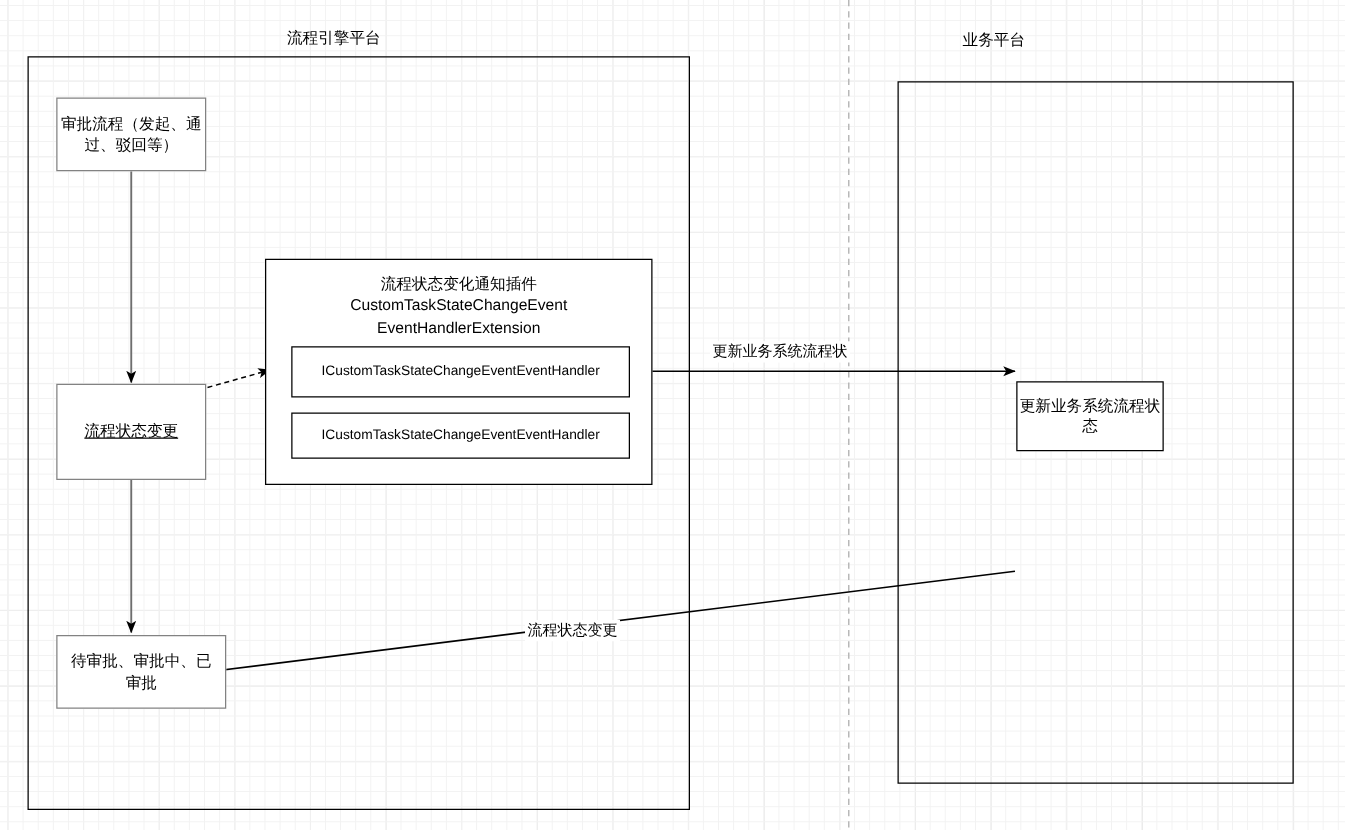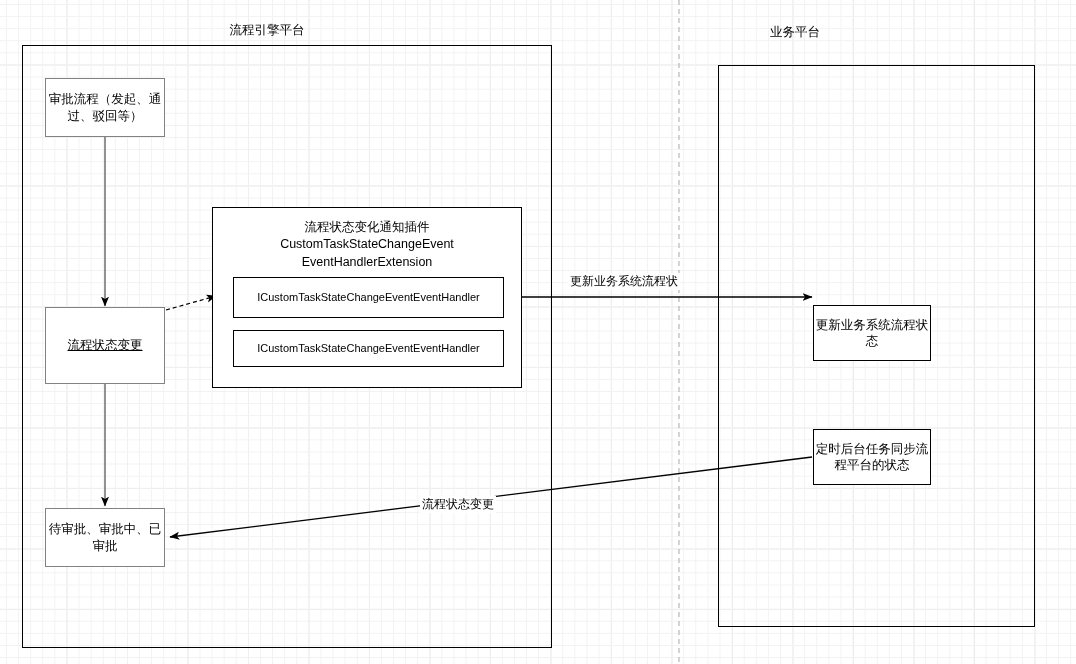--- a/index.html
+++ b/index.html
@@ -136,33 +136,31 @@
   <div class="container-box" style="left:22px; top:45px; width:530px; height:603px;"></div>
 
   <div class="container-label" style="left:719px; top:24px; width:72px;">业务平台</div>
   <div class="container-box" style="left:718px; top:65px; width:317px; height:562px;"></div>
 
   <div class="node gray-node" style="left:45px; top:78px; width:120px; height:59px;">审批流程（发起、通
 过、驳回等）</div>
 
   <div class="node gray-node" style="left:45px; top:307px; width:120px; height:77px;text-decoration:underline;">流程状态变更</div>
 
-  <div class="node gray-node" style="left:45px; top:508px; width:120px; height:59px;">待审批、审批中、已
+  <div class="node gray-node" style="left:45px; top:508px; width:136px; height:59px;">待审批、审批中、已
 审批</div>
 
   <div class="plugin-outer" style="left:212px; top:207px; width:310px; height:181px;"></div>
   <div class="plugin-title" style="left:222px; top:219px; width:290px;">流程状态变化通知插件
 CustomTaskStateChangeEvent
 EventHandlerExtension</div>
 
   <div class="node handler-node" style="left:233px; top:277px; width:271px; height:41px;">ICustomTaskStateChangeEventEventHandler</div>
   <div class="node handler-node" style="left:233px; top:330px; width:271px; height:37px;">ICustomTaskStateChangeEventEventHandler</div>
 
   <div class="node plain-node" style="left:813px; top:269px; width:118px; height:56px;margin-top:36px;">更新业务系统流程状
 态</div>
 
-  <div class="node plain-node" style="left:813px; top:429px; width:118px; height:56px;">定时后台任务同步流
-程平台的状态</div>
 
   <div class="edge-label" style="left:568px; top:273px;">更新业务系统流程状</div>
   <div class="edge-label" style="left:420px; top:496px;">流程状态变更</div>
 
 </div>
 
 </body></html>

